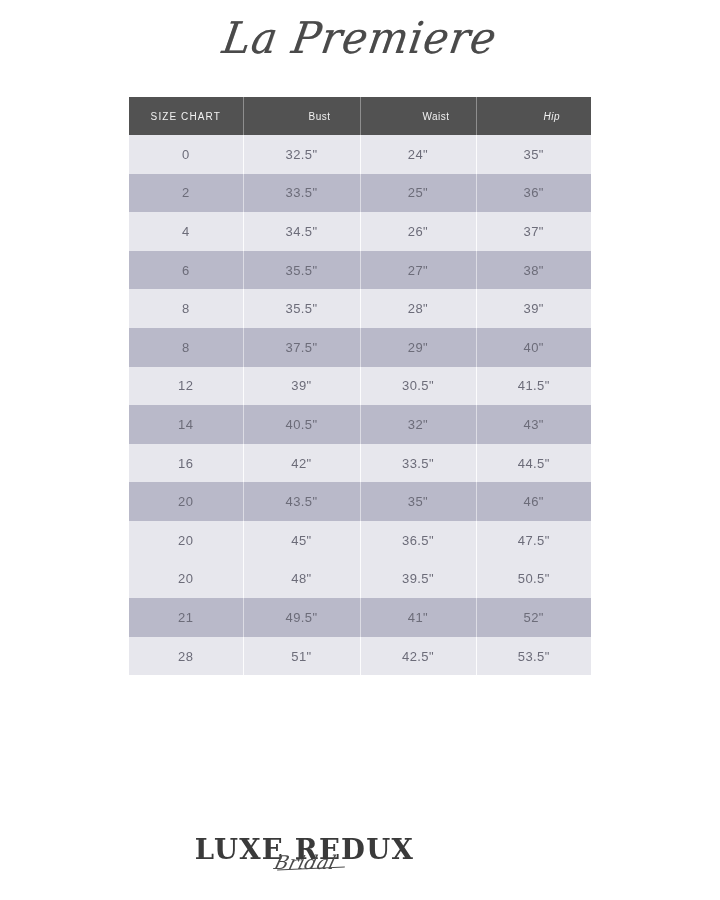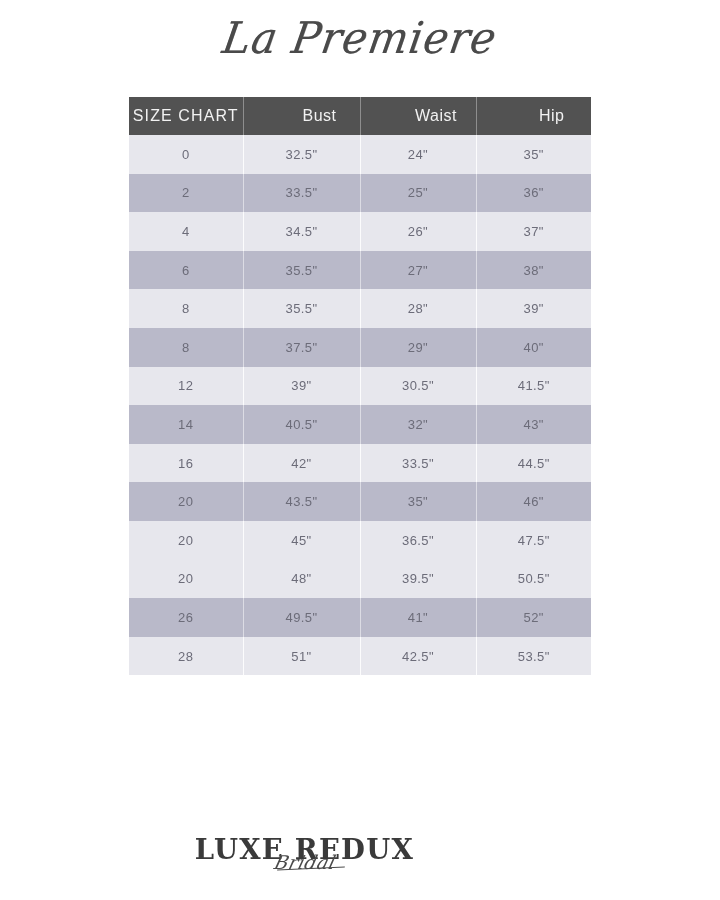--- a/index.html
+++ b/index.html
@@ -47,29 +47,29 @@
   }
   .chart col.c0 { width: 114px; }
   .chart col.c1 { width: 117px; }
   .chart col.c2 { width: 116px; }
   .chart col.c3 { width: 115px; }
 
   .chart thead th {
     height: 38px;
     background: #525252;
     color: #f2f2f2;
-    font-size: 16px;
+    font-size: 10px;
     font-weight: 400;
     letter-spacing: 0.7px;
     text-align: center;
     vertical-align: middle;
     border-right: 1px solid #8e8e8e;
     padding: 0;
   }
-  .chart thead th:last-child { border-right: none; }
+  .chart thead th:last-child { border-right: none; font-style: italic; }
   .chart thead th.hdr-size { letter-spacing: 1.1px; }
   .chart thead th.hdr-meas { letter-spacing: 0.5px; padding-left: 36px; }
 
   .chart tbody td {
     height: 38.6px;
     font-size: 13px;
     font-weight: 400;
     color: #6c6c79;
     text-align: center;
     vertical-align: middle;
@@ -218,21 +218,21 @@
         <td>36.5"</td>
         <td>47.5"</td>
       </tr>
       <tr class="light">
         <td>20</td>
         <td>48"</td>
         <td>39.5"</td>
         <td>50.5"</td>
       </tr>
       <tr class="dark">
-        <td>26</td>
+        <td>21</td>
         <td>49.5"</td>
         <td>41"</td>
         <td>52"</td>
       </tr>
       <tr class="light">
         <td>28</td>
         <td>51"</td>
         <td>42.5"</td>
         <td>53.5"</td>
       </tr>

